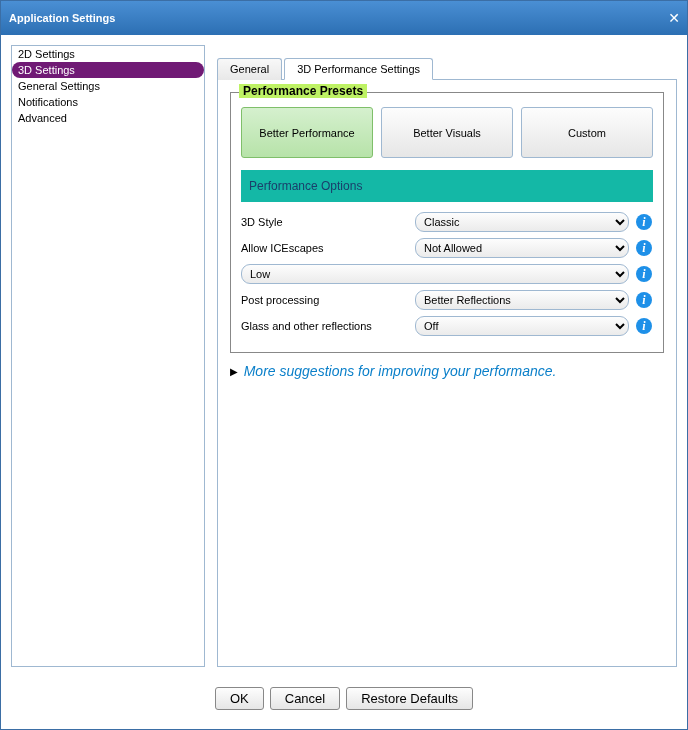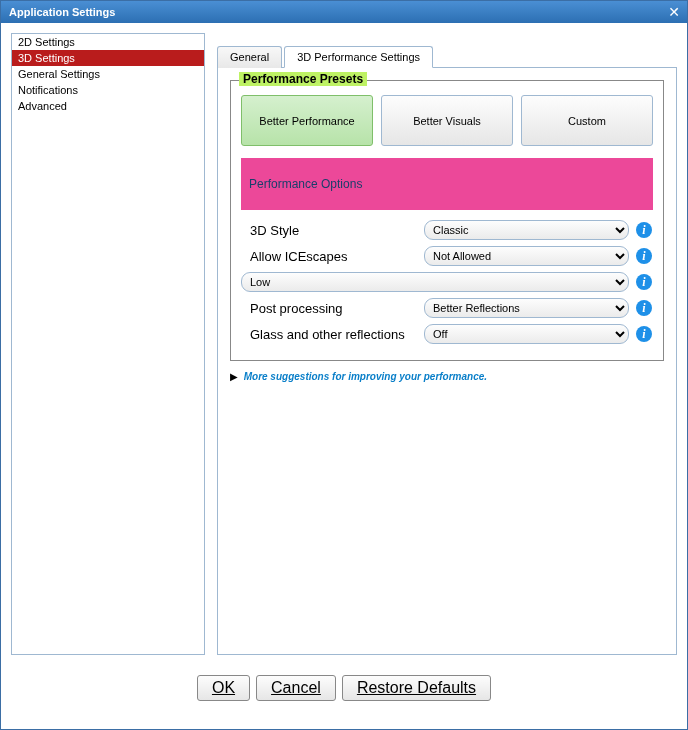--- a/index.html
+++ b/index.html
@@ -1,44 +1,44 @@
 <!DOCTYPE html>
 <html><head>
 <meta charset="utf-8">
 <style>
 * { box-sizing: border-box; margin: 0; padding: 0; }
 body { font-family: Tahoma, Arial, sans-serif; font-size: 11px; background: #fff; width: 688px; height: 730px; overflow: hidden; border: 1px solid #3b6ea5; }
-.titlebar { background: linear-gradient(to bottom, #4a8fd4, #2c6fb3); height: 22px; display: flex; align-items: center; justify-content: space-between; padding: 0 4px 0 8px; }
+.titlebar { background: linear-gradient(to bottom, #4a8fd4, #2c6fb3); height: 34px; display: flex; align-items: center; justify-content: space-between; padding: 0 4px 0 8px; }
 .titlebar-title { color: #fff; font-weight: bold; font-size: 11px; }
 .close-btn { color: #fff; font-size: 14px; width: 18px; height: 16px; display: flex; align-items: center; justify-content: center; cursor: pointer; }
 .main-area { display: flex; padding: 10px; gap: 12px; height: 642px; }
 .sidebar { width: 194px; border: 1px solid #9fb8d1; background: #fff; overflow: auto; }
 .sidebar-item { padding: 2px 6px; cursor: pointer; color: #000; }
-.sidebar-item.selected { background: #b91c1c; color: #fff; }
+.sidebar-item.selected { background: #701a75; color: #fff; border-radius: 8px; }
 .content { flex: 1; display: flex; flex-direction: column; }
 .tabs { display: flex; position: relative; z-index: 2; margin-top: 12px; }
 .tab { padding: 4px 12px; border: 1px solid #9fb8d1; border-bottom: none; background: linear-gradient(to bottom, #f8f8f8, #e8e8e8); margin-right: 2px; border-radius: 3px 3px 0 0; cursor: pointer; position: relative; top: 1px; }
 .tab.active { background: #fff; border-bottom: 1px solid #fff; }
 .tab-panel { flex: 1; border: 1px solid #9fb8d1; background: #fff; padding: 12px; position: relative; top: 0; }
 .fieldset { border: 1px solid #888; padding: 14px 10px 10px 10px; position: relative; margin-bottom: 10px; }
 .fieldset-legend { position: absolute; top: -9px; left: 8px; background: #bef264; padding: 0 4px; font-weight: bold; font-size: 12px; }
 .preset-row { display: flex; gap: 8px; margin-bottom: 12px; }
 .preset-btn { flex: 1; height: 51px; border: 1px solid #9fb8d1; border-radius: 3px; background: linear-gradient(to bottom, #fdfdfd, #e6e6e6); cursor: pointer; font-size: 11px; }
 .preset-btn.active { background: linear-gradient(to bottom, #d5f0ce, #b7e3a9); border-color: #7fbf6a; }
-.section-header { background: #ec4899; padding: 19px 8px; color: #1a3f6b; font-size: 12px; margin-bottom: 10px; }
+.section-header { background: #14b8a6; padding: 9px 8px; color: #1a3f6b; font-size: 12px; margin-bottom: 10px; }
 .option-row { display: flex; align-items: center; margin-bottom: 6px; gap: 6px; }
-.option-label { flex: 0 0 168px; font-size: 13px; margin-left: 9px; }
+.option-label { flex: 0 0 168px; font-size: 11px; }
 .option-select { flex: 1; height: 20px; border: 1px solid #9fb8d1; border-radius: 9px; background: linear-gradient(to bottom, #fdfdfd, #ebebeb); font-size: 11px; padding: 0 4px; }
 .info-icon { width: 18px; height: 18px; flex: 0 0 18px; cursor: pointer; }
 .info-icon svg { width: 18px; height: 18px; }
 .suggestions { display: flex; align-items: center; gap: 6px; margin-top: 4px; cursor: pointer; }
 .suggestions-arrow { color: #000; font-size: 10px; }
-.suggestions-text { color: #0a7fc9; font-style: italic; font-weight: bold; font-size: 10px; }
+.suggestions-text { color: #0a7fc9; font-style: italic; font-weight: normal; font-size: 14px; }
 .button-bar { display: flex; justify-content: center; gap: 6px; padding: 10px 0 14px 0; }
-.dlg-btn { padding: 3px 14px; border: 1px solid #888; border-radius: 3px; background: linear-gradient(to bottom, #fdfdfd, #e6e6e6); cursor: pointer; font-size: 16px; text-decoration: underline; }
+.dlg-btn { padding: 3px 14px; border: 1px solid #888; border-radius: 3px; background: linear-gradient(to bottom, #fdfdfd, #e6e6e6); cursor: pointer; font-size: 13px; }
 </style>
 </head>
 <body>
 
 <div class="titlebar">
   <span class="titlebar-title">Application Settings</span>
   <span class="close-btn">✕</span>
 </div>
 
 <div class="main-area">

